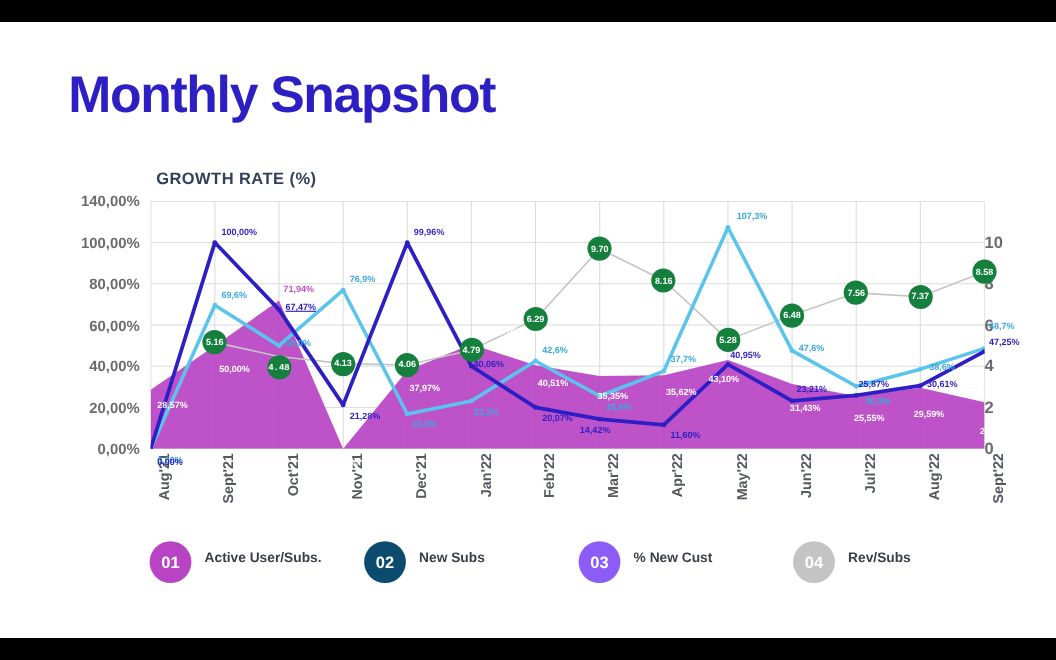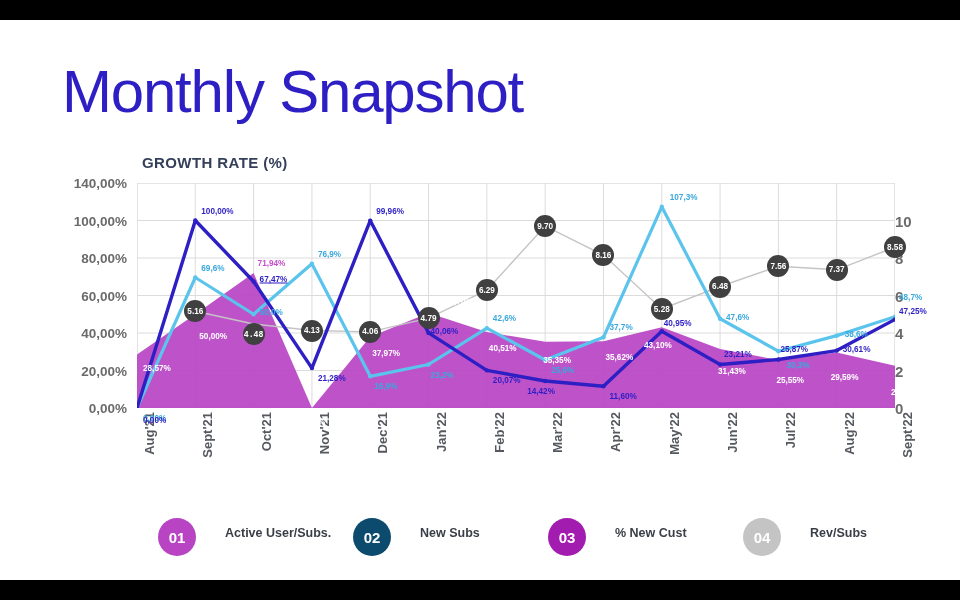--- a/index.html
+++ b/index.html
@@ -11,22 +11,22 @@
   }
   #slide {
     position: absolute;
     left: 0; top: 20px;
     width: 960px; height: 560px;
     background: #ffffff;
   }
   #title {
     position: absolute;
     left: 62px; top: 42px;
-    font-size: 60px;
-    font-weight: normal;
+    font-size: 47px;
+    font-weight: bold;
     color: #2d1fc4;
     letter-spacing: -1.2px;
     line-height: 1;
     white-space: nowrap;
   }
   #subtitle {
     position: absolute;
     left: 142px; top: 134px;
     font-size: 15px;
     font-weight: bold;
@@ -91,56 +91,56 @@
   }
   .dlabel.purple { color: #ffffff; }
   .dlabel.cyan   { color: #3aa8dd; }
   .dlabel.navy   { color: #2d1fc4; }
   .dlabel.pink   { color: #c24fc9; }
 
   .gbub {
     position: absolute;
     width: 22px; height: 22px;
     border-radius: 50%;
-    background: #404040;
+    background: #15803d;
     color: #ffffff;
     font-size: 8.2px;
     font-weight: bold;
     display: flex;
     align-items: center;
     justify-content: center;
     transform: translate(-50%, -50%);
   }
 
   
   #legend {
     position: absolute;
-    left: 158px; top: 472px;
+    left: 136px; top: 472px;
     width: 780px; height: 64px;
     display: flex;
-    align-items: flex-end;
+    align-items: flex-start;
   }
   .leg {
     display: flex;
     align-items: flex-start;
     width: 195px;
   }
   .leg .bub {
     width: 38px; height: 38px;
     border-radius: 50%;
     display: flex;
     align-items: center;
     justify-content: center;
     color: #ffffff;
     font-size: 15px;
     font-weight: bold;
     flex: 0 0 auto;
   }
   .leg .txt {
-    margin-left: 29px;
+    margin-left: 12px;
     margin-top: 7px;
     font-size: 12.5px;
     font-weight: bold;
     color: #3a3f47;
     line-height: 1.35;
     max-width: 110px;
   }
 </style>
 </head>
 <body>
@@ -304,21 +304,21 @@
   <div id="legend">
       <div class="leg">
         <div class="bub" style="background: rgb(184, 68, 196);">01</div>
         <div class="txt">Active User/Subs.</div>
       </div>
       <div class="leg">
         <div class="bub" style="background: #0c4a6e;">02</div>
         <div class="txt">New Subs</div>
       </div>
       <div class="leg">
-        <div class="bub" style="background: #a21caf;">03</div>
+        <div class="bub" style="background: #8b5cf6;">03</div>
         <div class="txt">% New Cust</div>
       </div>
       <div class="leg">
         <div class="bub" style="background: rgb(196, 196, 196);">04</div>
         <div class="txt">Rev/Subs</div>
       </div>
     </div>
 
 </div>
 

